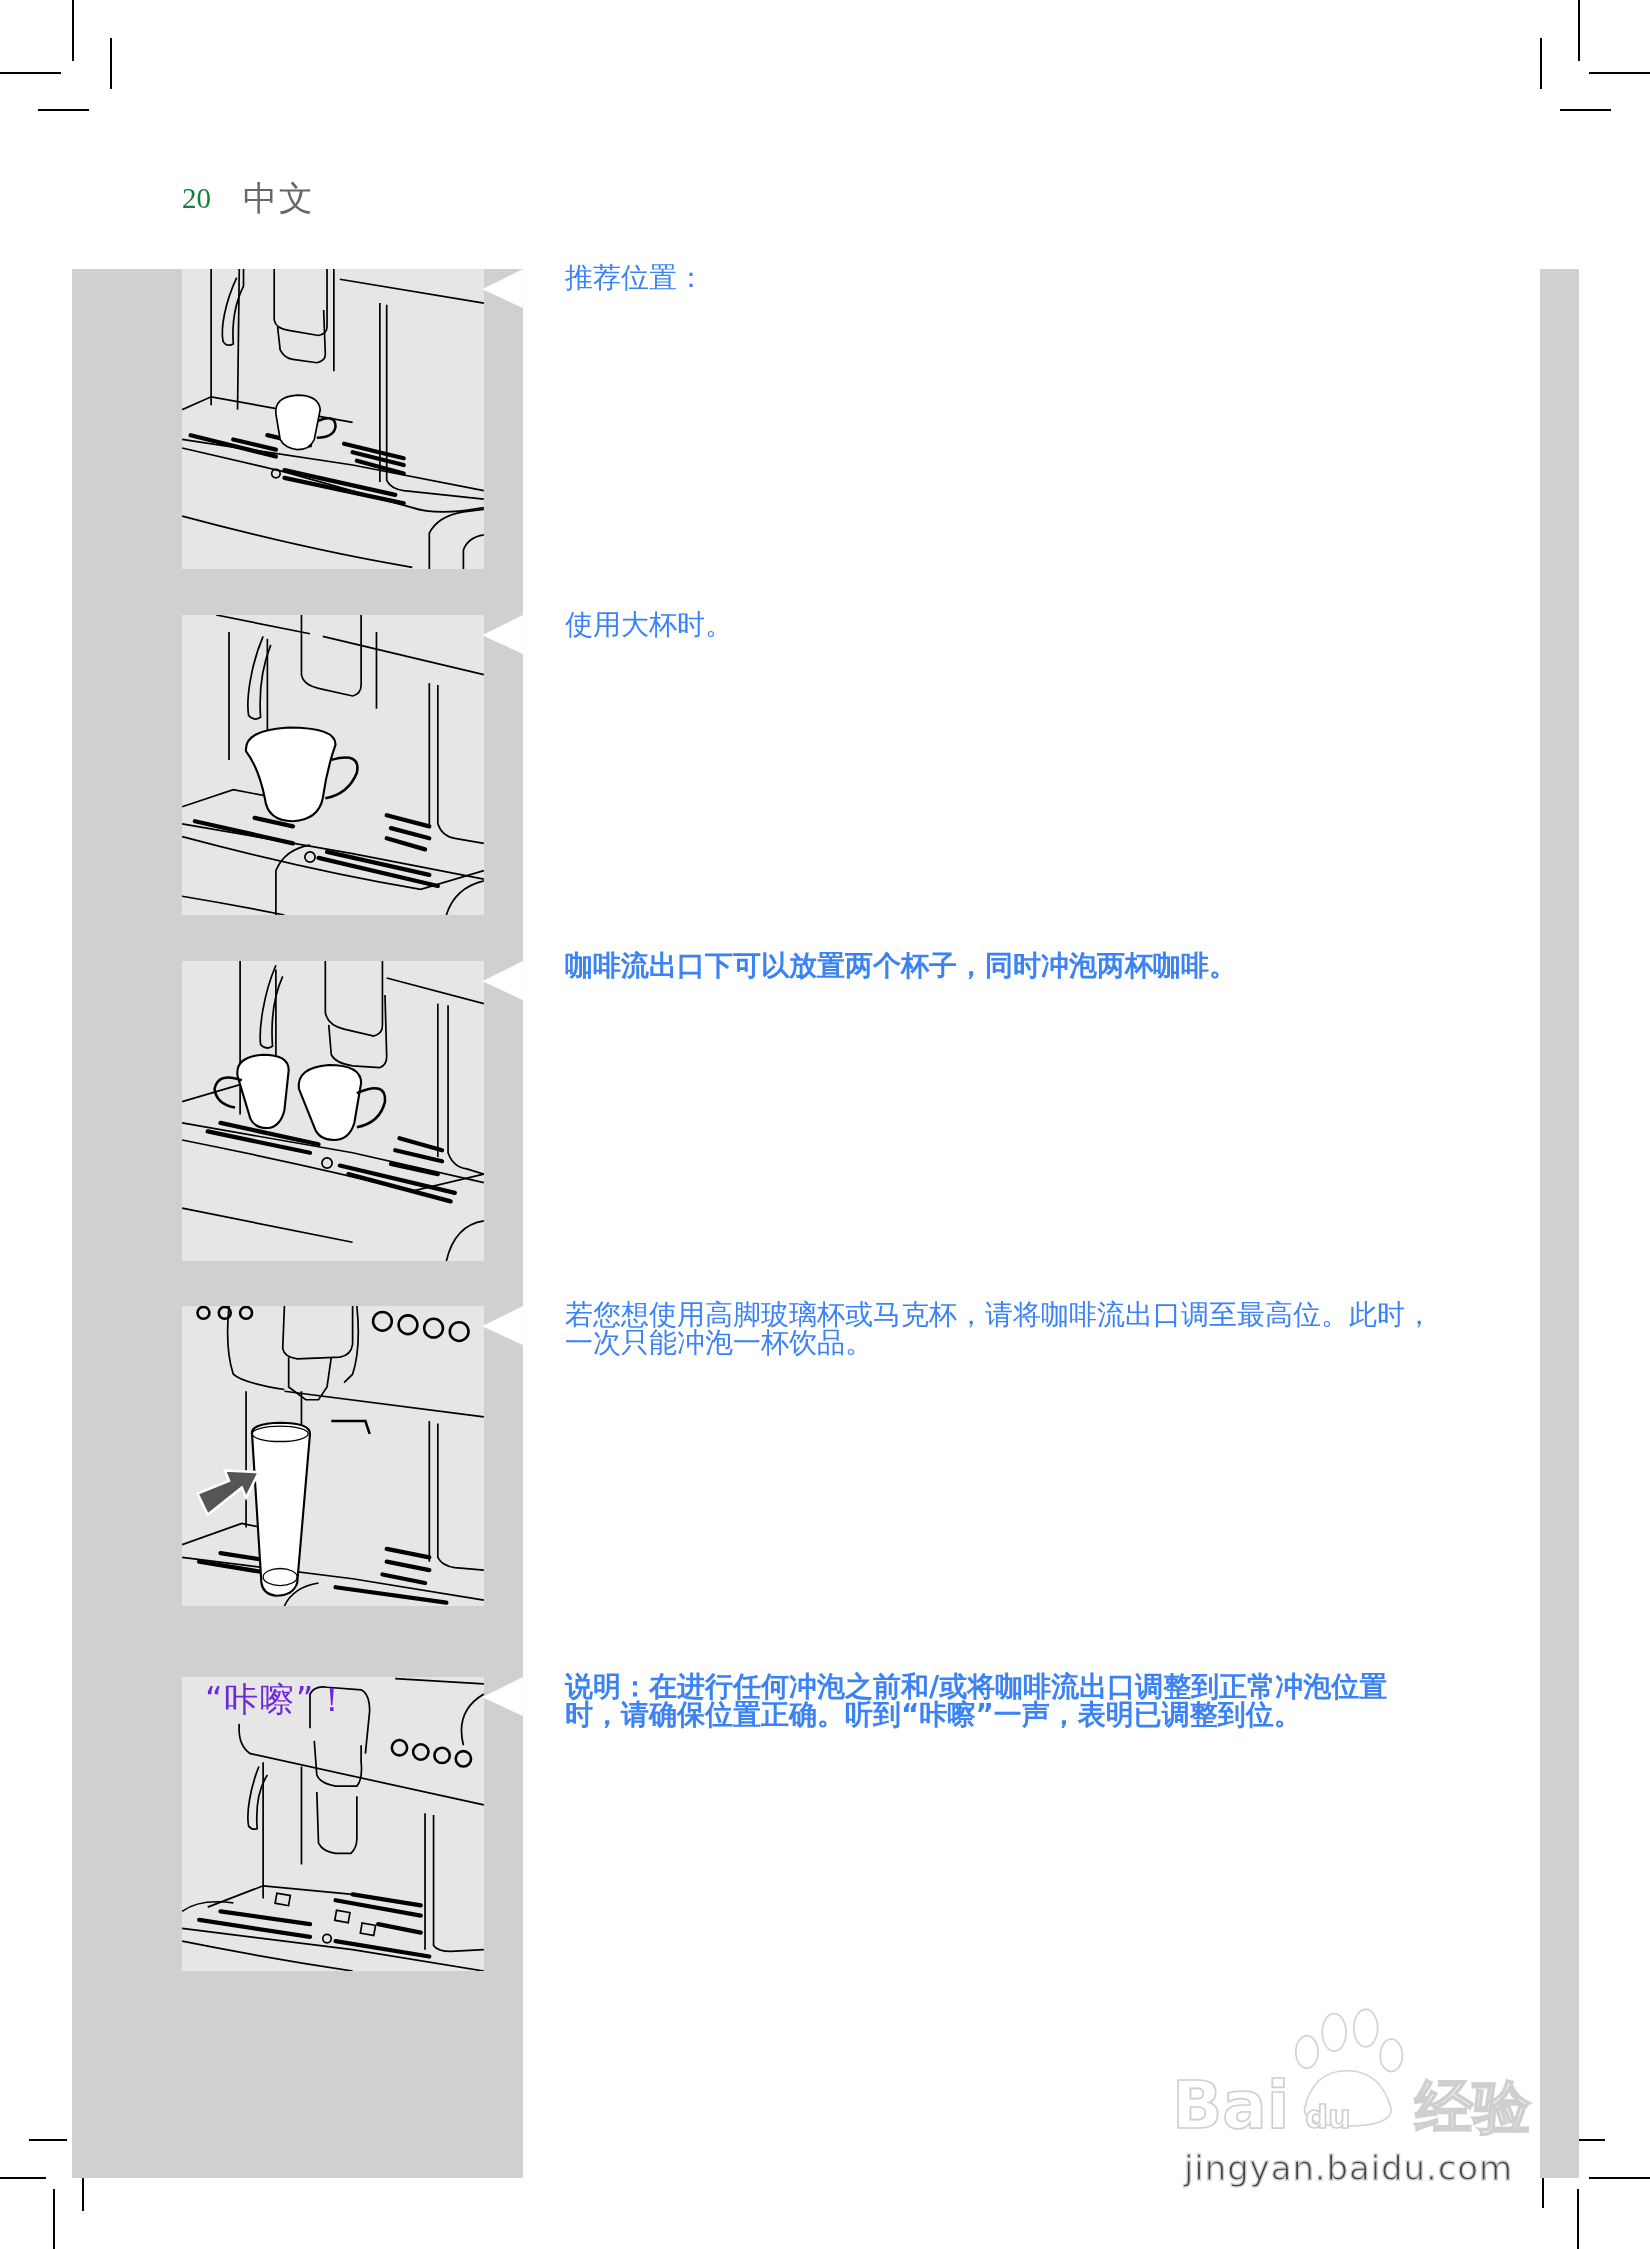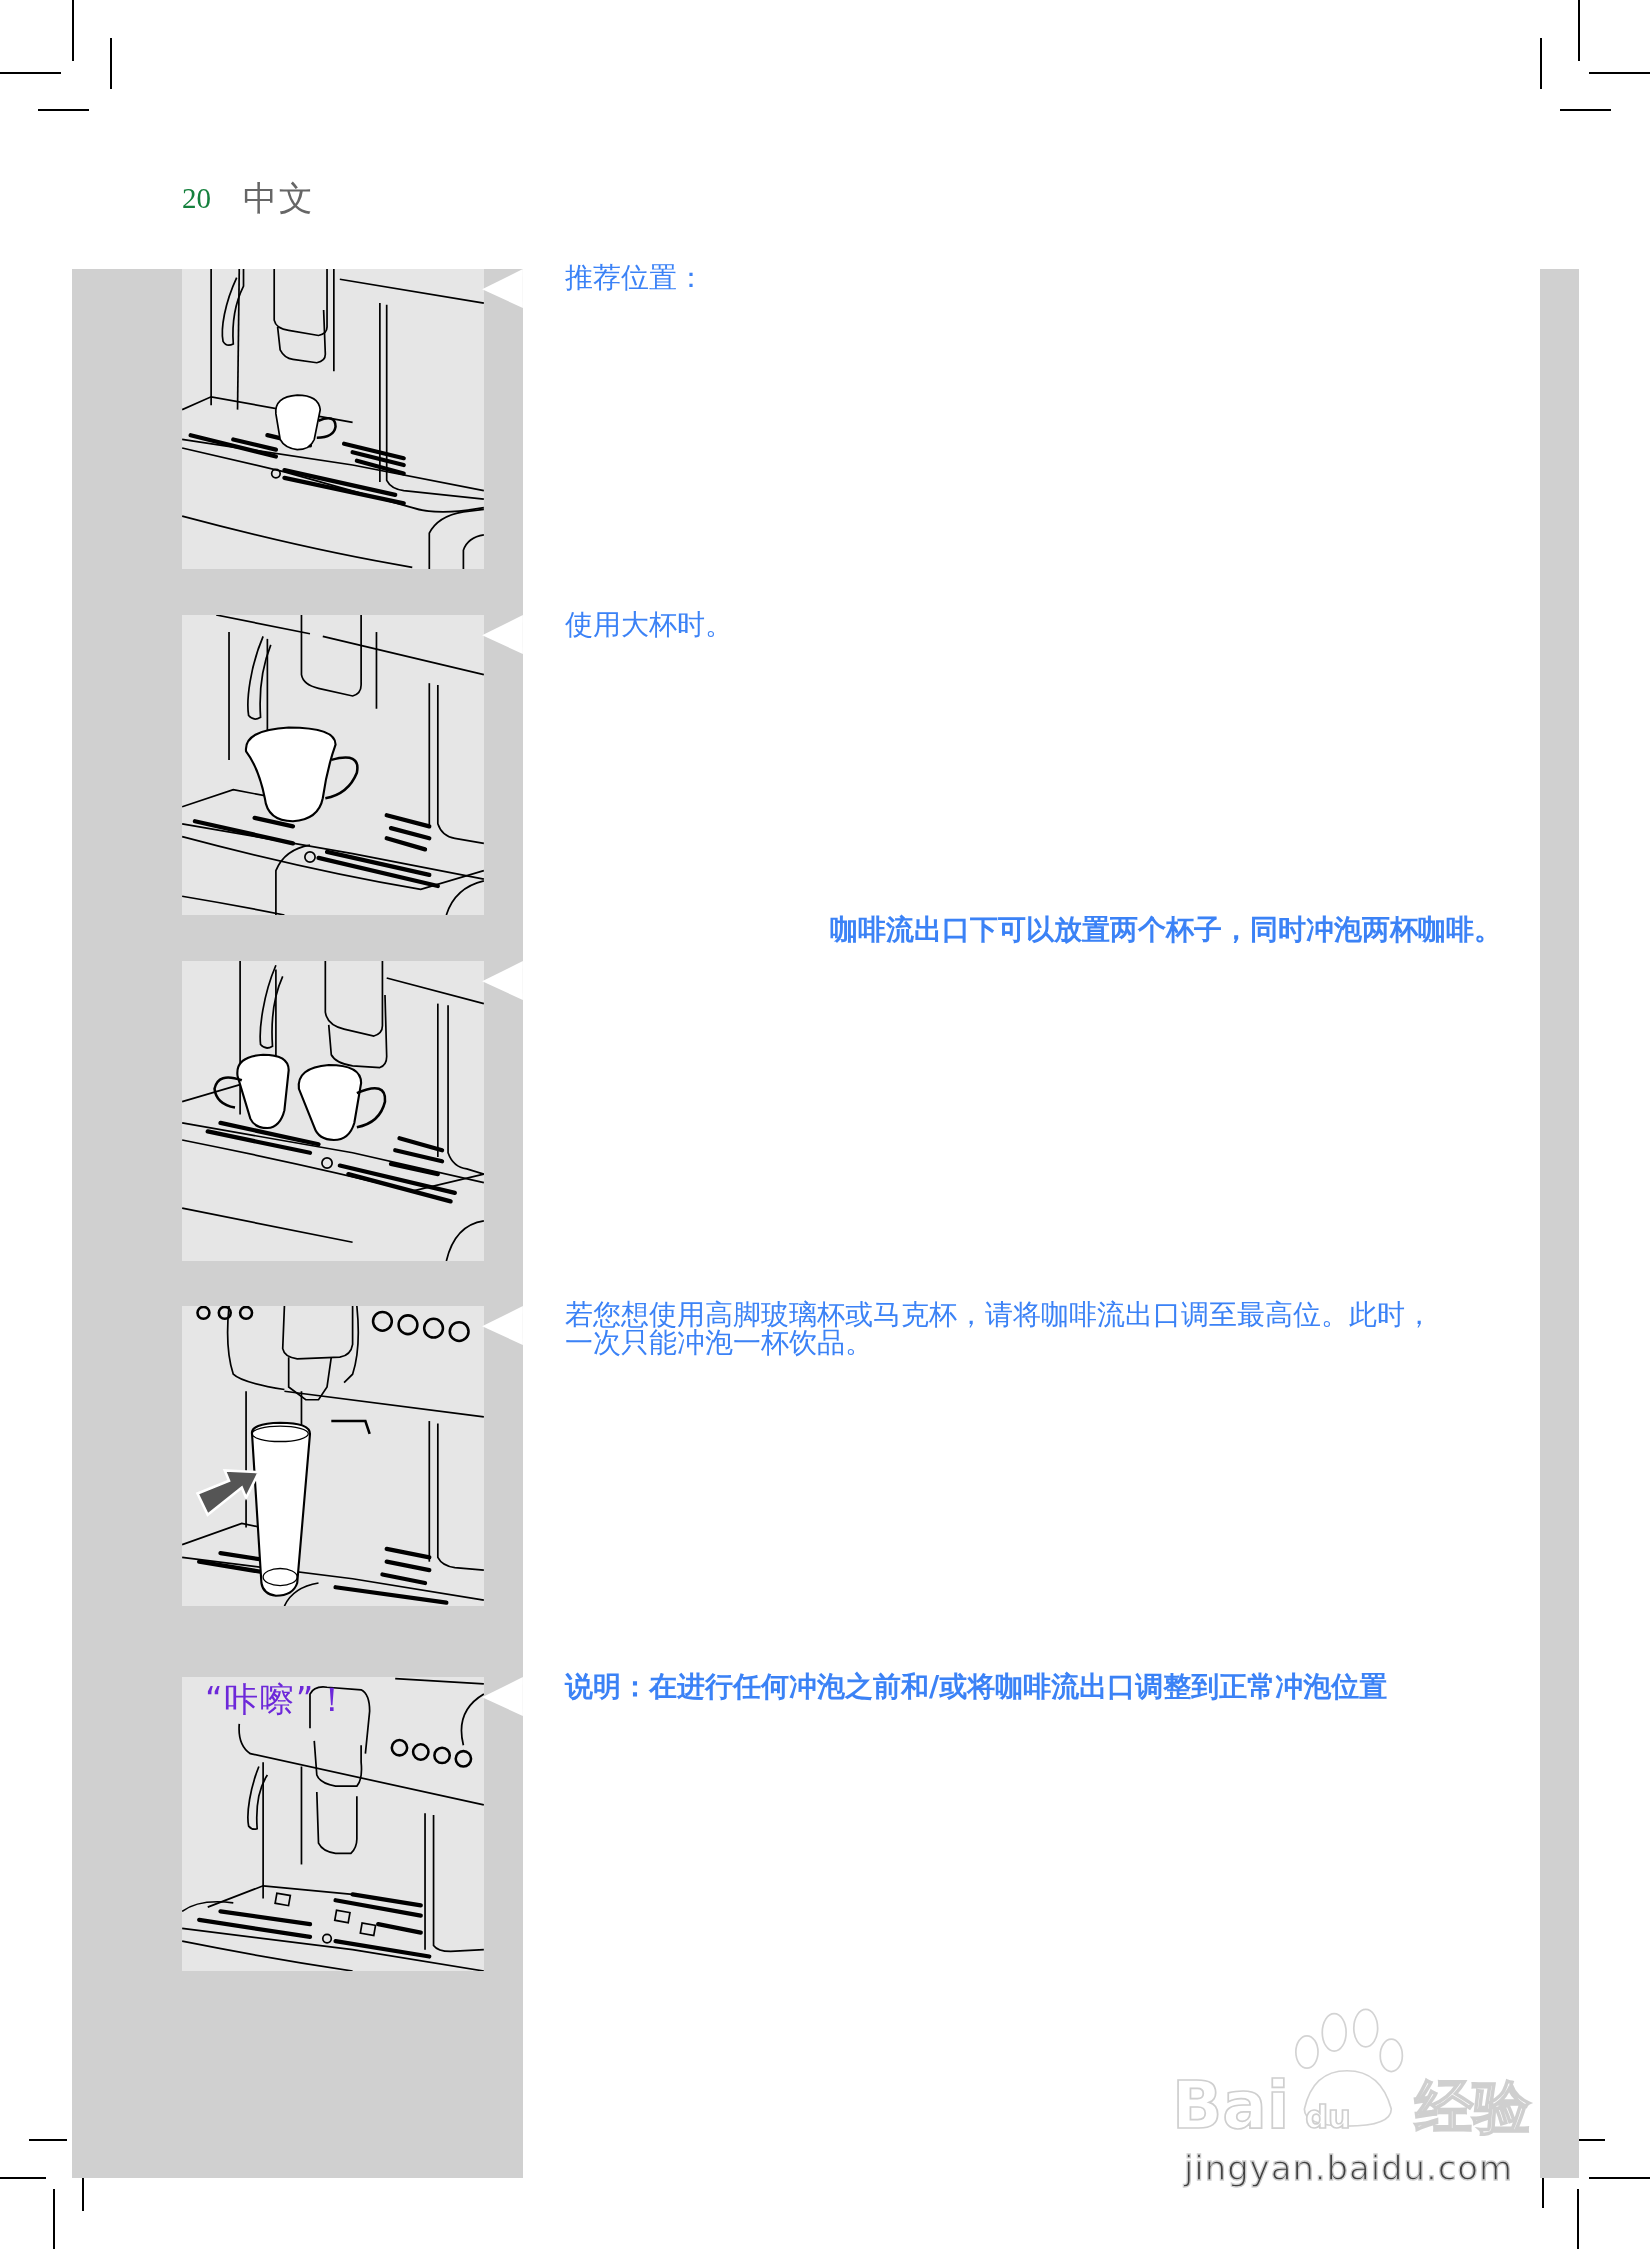--- a/index.html
+++ b/index.html
@@ -158,21 +158,21 @@
     <path d="M65 135 Q62 112 95 110 Q125 110 125 128 L120 175 Q115 195 100 196 Q85 196 80 185 Z" fill="#fff" stroke="#000" stroke-width="2.5"></path>
     <path d="M70 140 Q42 130 38 150 Q40 168 62 172" fill="none" stroke="#000" stroke-width="3"></path>
     <path d="M137 150 Q134 125 172 122 Q210 122 210 143 L202 190 Q196 210 178 210 Q160 210 155 195 Z" fill="#fff" stroke="#000" stroke-width="2.5"></path>
     <path d="M205 155 Q240 140 238 165 Q232 190 205 195" fill="none" stroke="#000" stroke-width="3"></path>
     <circle cx="170" cy="237" r="6" fill="none" stroke="#000" stroke-width="2"></circle>
   </svg>
 </div>
 <svg class="notch" style="top:961px;" viewBox="0 0 48 46">
     <polygon points="0,24 48,0 48,46" fill="#fff"></polygon>
   </svg>
-<div class="step-text bold" style="top:916px;text-align:right;">
+<div class="step-text bold" style="top:952px;">
   <div>咖啡流出口下可以放置两个杯子，同时冲泡两杯咖啡。</div>
 </div>
 
 <div class="step-img" style="top:1306px;height:300px;">
   <svg viewBox="0 0 354 352">
     <g fill="none" stroke="#000" stroke-width="2">
       <path d="M55 0 Q50 50 60 80 Q70 90 120 98"></path>
       <path d="M120 0 L118 50 Q120 60 135 62 L185 60 Q198 58 200 45 L200 0"></path>
       <path d="M205 0 Q210 50 200 80 L190 90"></path>
       <path d="M125 60 L125 95 L145 110 L160 110 L170 95 L175 60"></path>
@@ -256,20 +256,21 @@
     <rect x="210" y="290" width="16" height="12" fill="none" stroke="#000" stroke-width="2" transform="rotate(10 218 296)"></rect>
     <circle cx="170" cy="307" r="5" fill="none" stroke="#000" stroke-width="2"></circle>
   </svg>
 </div>
 <div class="click-label">“咔嚓”！</div>
 <svg class="notch" style="top:1677px;" viewBox="0 0 48 46">
     <polygon points="0,24 48,0 48,46" fill="#fff"></polygon>
   </svg>
 <div class="step-text bold" style="top:1673px;">
   <div>说明：在进行任何冲泡之前和/或将咖啡流出口调整到正常冲泡位置</div>
+  <div>时，请确保位置正确。听到“咔嚓”一声，表明已调整到位。</div>
 </div>
 
 <svg class="watermark" viewBox="0 0 440 190" style="left:1168px;top:1994px;">
   <g fill="#fff" stroke="#cfcfcf" stroke-width="2">
     <ellipse cx="195" cy="45" rx="14" ry="22"></ellipse>
     <ellipse cx="232" cy="40" rx="14" ry="22"></ellipse>
     <ellipse cx="163" cy="68" rx="13" ry="19"></ellipse>
     <ellipse cx="262" cy="72" rx="13" ry="19"></ellipse>
     <path d="M160 135 Q170 90 210 90 Q250 90 262 135 Q262 155 210 155 Q160 155 160 135 Z"></path>
   </g>

